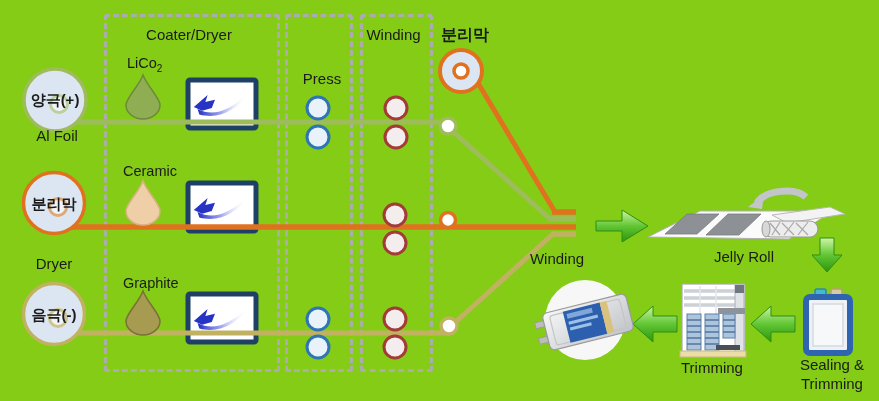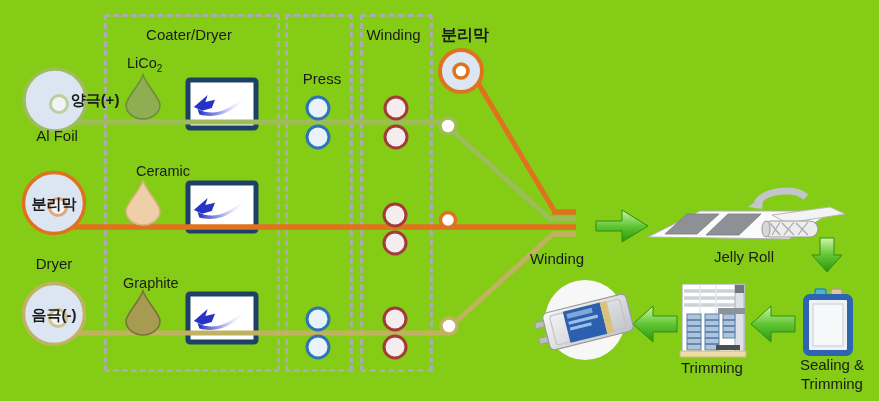--- a/index.html
+++ b/index.html
@@ -178,27 +178,27 @@
         <rect x="604" y="306" width="7" height="32" fill="#d9c27e"></rect>
       </g>
     </g>
   </svg>
 
   <div class="t" style="left:104px;top:26px;width:170px;">Coater/Dryer</div>
   <div class="t" style="left:291px;top:26px;width:62px;margin-top:44px;">Press</div>
   <div class="t" style="left:359px;top:26px;width:69px;">Winding</div>
   <div class="t bold" style="left:432px;top:25px;width:66px;font-size:16px;">분리막</div>
 
-  <div class="t bold" style="left:22px;top:91px;width:66px;padding-left:40px;">양극(+)</div>
+  <div class="t bold" style="left:22px;top:91px;width:66px;">양극(+)</div>
   <div class="t" style="left:13px;top:127px;width:88px;">Al Foil</div>
   <div class="t left small" style="left:119px;top:54px;width:70px;"><span>LiCo</span><sub>2</sub></div>
 
   <div class="t bold" style="left:23px;top:195px;width:62px;">분리막</div>
   <div class="t" style="left:12px;top:255px;width:84px;">Dryer</div>
-  <div class="t left small" style="left:115px;top:162px;width:80px;text-align:center;"><span>Ceramic</span><sub></sub></div>
+  <div class="t left small" style="left:115px;top:162px;width:80px;"><span>Ceramic</span><sub></sub></div>
 
   <div class="t bold" style="left:23px;top:306px;width:62px;">음극(-)</div>
   <div class="t left small" style="left:115px;top:274px;width:80px;"><span>Graphite</span><sub></sub></div>
 
   <div class="t" style="left:697px;top:248px;width:94px;">Jelly Roll</div>
   <div class="t" style="left:514px;top:250px;width:86px;">Winding</div>
   <div class="t" style="left:660px;top:359px;width:104px;">Trimming</div>
   <div class="t" style="left:787px;top:356px;width:90px;">
     <span>Sealing &amp;</span><br>
     <span>Trimming</span>

